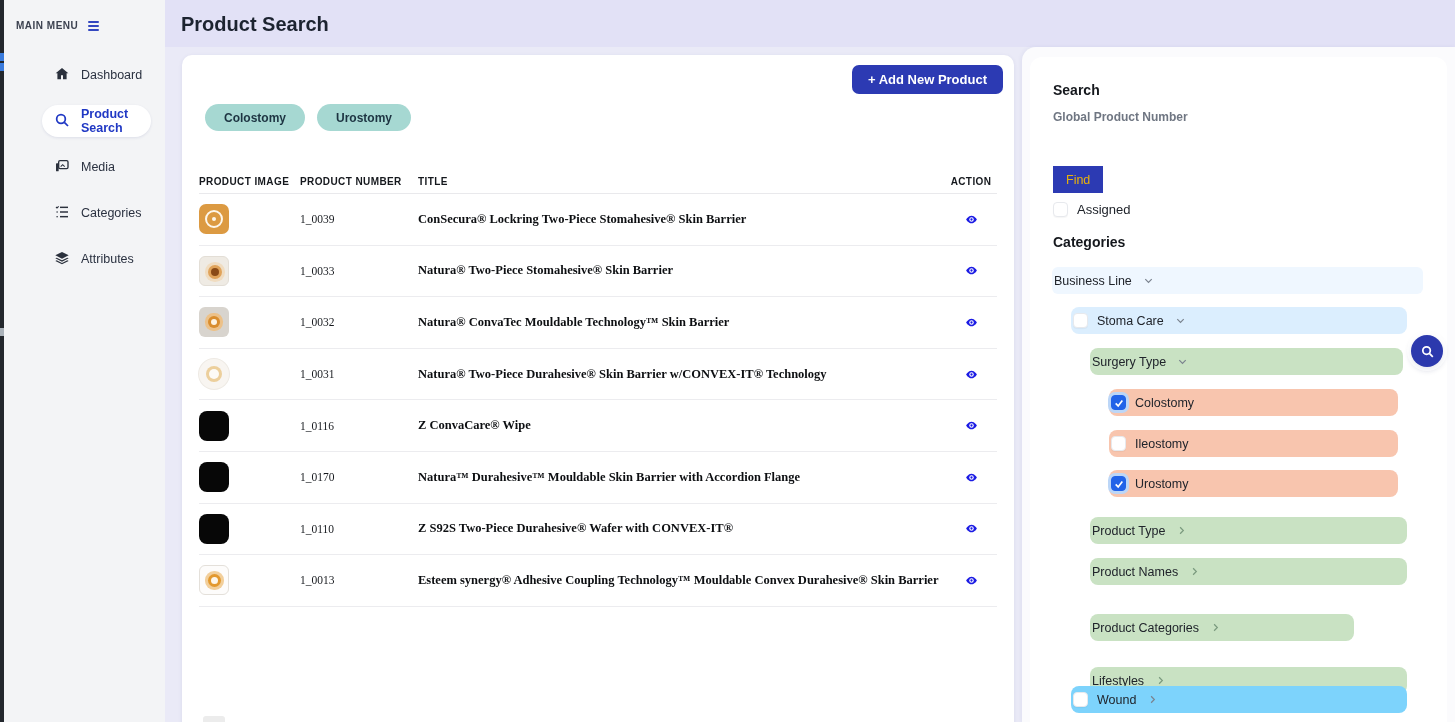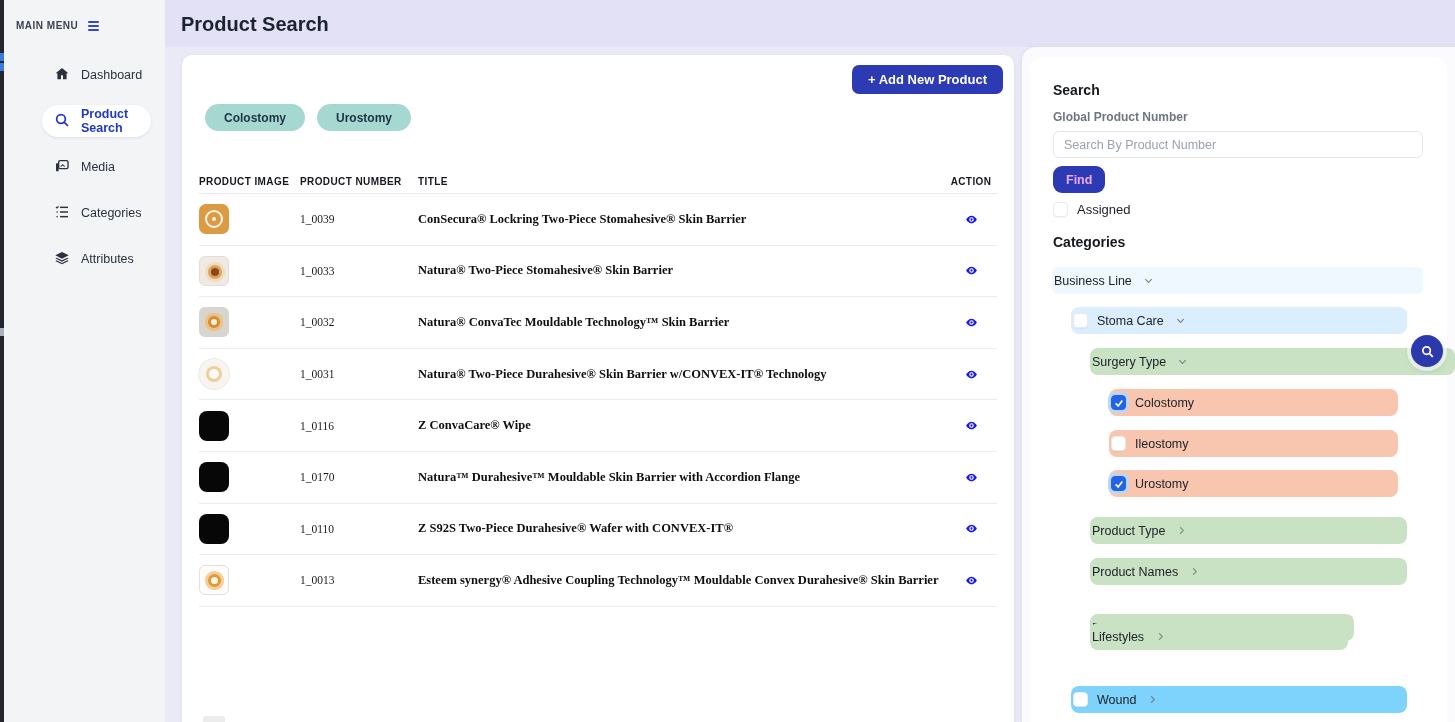--- a/index.html
+++ b/index.html
@@ -73,21 +73,21 @@
   .partial-img { position:absolute; left:4px; top:4px; width:22px; height:6px; background:#ececec; border-radius:3px 3px 0 0; }
 
   
   .rpanel { position:absolute; left:1022px; top:47px; width:433px; height:675px; background:#fbfbfd; border-top-left-radius:14px; box-shadow:-1px 0 4px rgba(40,50,120,.06); }
   .rpanel-inner { position:absolute; left:8px; top:10px; right:8px; bottom:-10px; background:#fff; border-radius:12px; }
   .rp-abs { position:absolute; }
   .rp-h { font-size:14px; font-weight:bold; color:#15181d; }
   .rp-label { font-size:12px; font-weight:bold; color:#6f7682; }
   .rp-input { width:370px; height:27px; border:1px solid #e4e6ea; border-radius:6px; padding:0 10px; font-size:12.5px; color:#30363f; background:#fff; font-family:"Liberation Sans",sans-serif; }
   .rp-input::placeholder { color:#9aa2ad; }
-  .find-btn { height:27px; padding:0 13px; background:#2c3ab3; color:#f0abfc; border:none; border-radius:9px; font-size:12.5px; font-weight:bold; cursor:pointer; font-family:"Liberation Sans",sans-serif; }
+  .find-btn { height:27px; padding:0 13px; background:#2c3ab3; color:#eab308; border:none; border-radius:0; font-size:12.5px; font-weight:normal; cursor:pointer; font-family:"Liberation Sans",sans-serif; }
   .assigned { display:flex; align-items:center; gap:9px; cursor:pointer; }
   .cb { width:15px; height:15px; border-radius:4px; background:#fff; border:1px solid #e7e9ed; box-shadow:0 1px 1px rgba(0,0,0,.04); flex:none; display:flex; align-items:center; justify-content:center; }
   .cb.checked { background:#2263e8; border-color:#2263e8; box-shadow:0 0 0 3px #bcd6f7; }
   .assigned-label { font-size:13px; color:#20242b; }
 
   .tree-row { position:absolute; height:27px; border-radius:8px; display:flex; align-items:center; gap:9px; padding-left:2px; font-size:12.5px; color:#20242b; cursor:pointer; }
   .bg-bluelight { background:#eff7ff; border-radius:6px; }
   .bg-blue { background:#dbeefe; }
   .bg-green { background:#c9e2c3; }
   .bg-salmon { background:#f8c5ae; }
@@ -331,21 +331,20 @@
     <div class="partial-row">
         <span class="partial-img"></span>
       </div>
   </section>
 
   <aside class="rpanel">
     <div class="rpanel-inner"></div>
 
     <h2 class="rp-abs rp-h" style="left:31px; top:35px;">Search</h2>
     <div class="rp-abs rp-label" style="left:31px; top:63px;">Global Product Number</div>
-    <input class="rp-abs rp-input" style="left: 31px; top: 84px;" type="text" placeholder="Search By Product Number">
     <button class="rp-abs find-btn" style="left:31px; top:119px;">Find</button>
     <div class="rp-abs assigned" style="left:31px; top:155px;">
       <span class="cb"></span>
       <span class="assigned-label">Assigned</span>
     </div>
 
     <h2 class="rp-abs rp-h" style="left:31px; top:187px;">Categories</h2>
 
     <div class="tree-row bg-bluelight" style="left:30px; top:220px; width:371px;">
       <span>Business Line</span>
@@ -359,21 +358,21 @@
     <div class="tree-row bg-blue" style="left:49px; top:260px; width:336px;">
       <span class="cb"></span>
       <span>Stoma Care</span>
       <span class="chev">
           <svg width="11" height="11" viewBox="0 0 24 24" fill="none" stroke="#7a828e" stroke-width="2.6">
             <polyline points="5,9 12,16 19,9"></polyline>
           </svg>
         </span>
     </div>
 
-    <div class="tree-row bg-green" style="left:68px; top:301px; width:365px;">
+    <div class="tree-row bg-green" style="left:68px; top:301px; width:313px;">
       <span>Surgery Type</span>
       <span class="chev">
           <svg width="11" height="11" viewBox="0 0 24 24" fill="none" stroke="#7a828e" stroke-width="2.6">
             <polyline points="5,9 12,16 19,9"></polyline>
           </svg>
         </span>
     </div>
 
     <div class="tree-row bg-salmon" style="left:87px; top:342px; width:289px;">
       <span class="cb checked">
@@ -418,21 +417,21 @@
 
     <div class="tree-row bg-green" style="left:68px; top:551px; width:264px;margin-top:16px;">
       <span>Product Categories</span>
       <span class="chev">
           <svg width="11" height="11" viewBox="0 0 24 24" fill="none" stroke="#7a9a7e" stroke-width="2.6">
             <polyline points="9,5 16,12 9,19"></polyline>
           </svg>
         </span>
     </div>
 
-    <div class="tree-row bg-green" style="left:68px; top:576px; width:258px;">
+    <div class="tree-row bg-green" style="left:68px; top:620px; width:317px;">
       <span>Lifestyles</span>
       <span class="chev">
           <svg width="11" height="11" viewBox="0 0 24 24" fill="none" stroke="#7a9a7e" stroke-width="2.6">
             <polyline points="9,5 16,12 9,19"></polyline>
           </svg>
         </span>
     </div>
 
     <div class="tree-row bg-blue" style="left:49px; top:639px; width:336px; background:#7dd3fc;">
       <span class="cb"></span>

